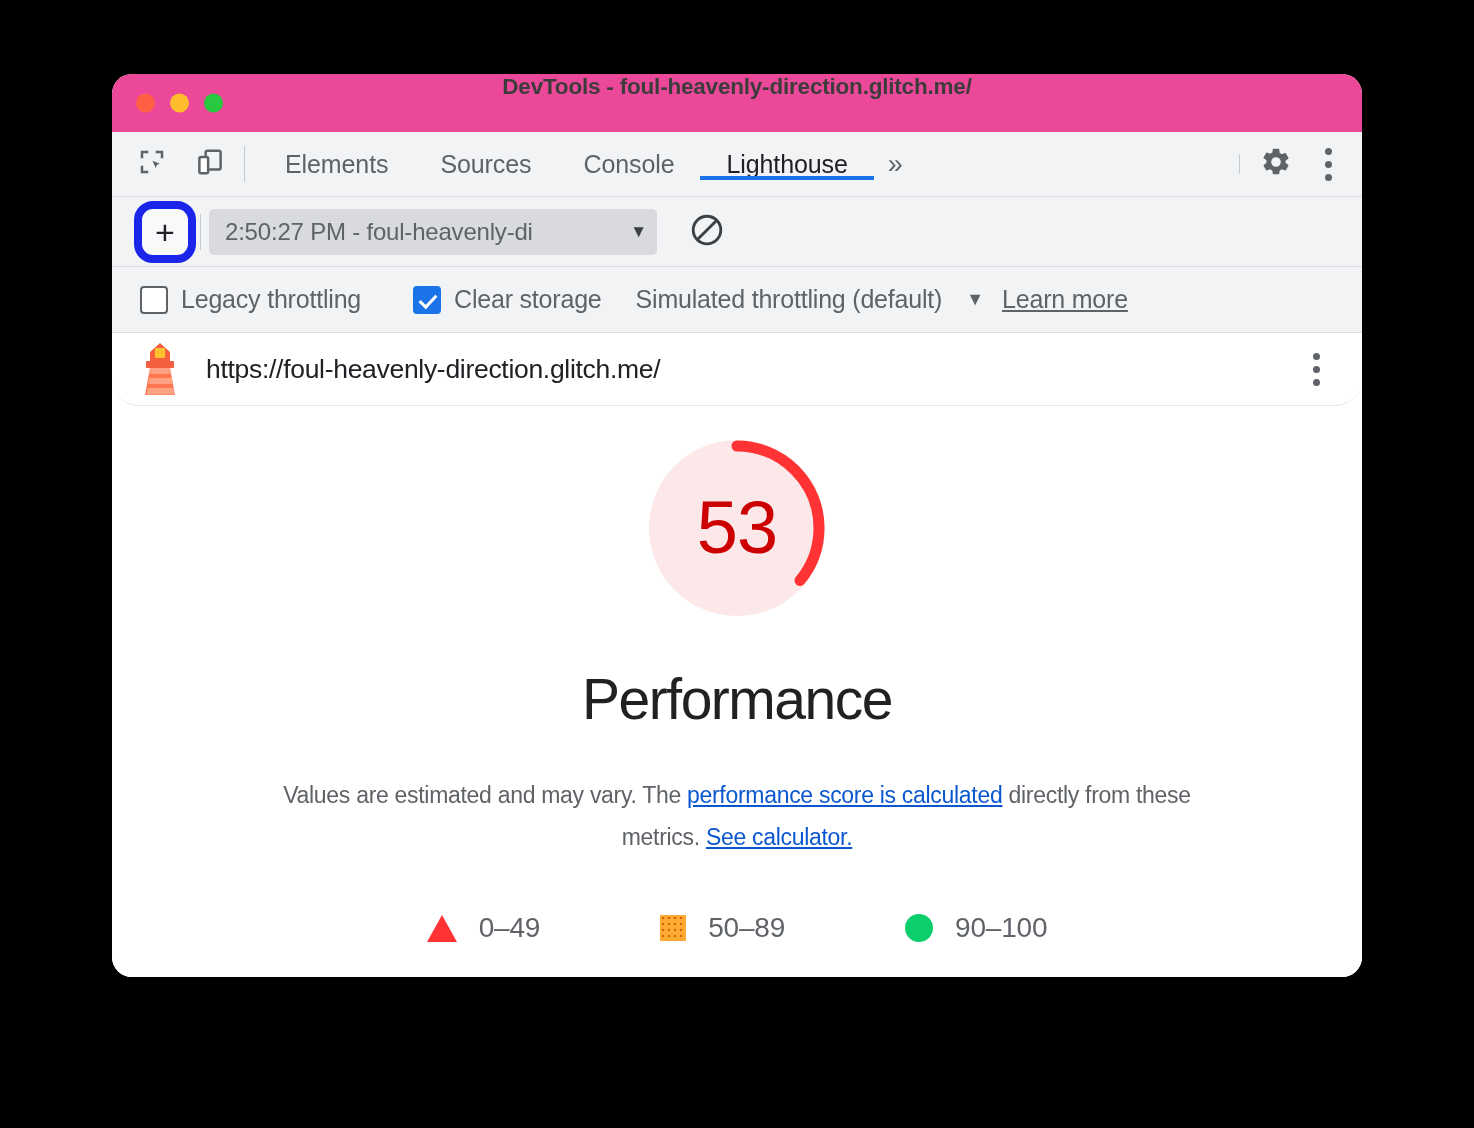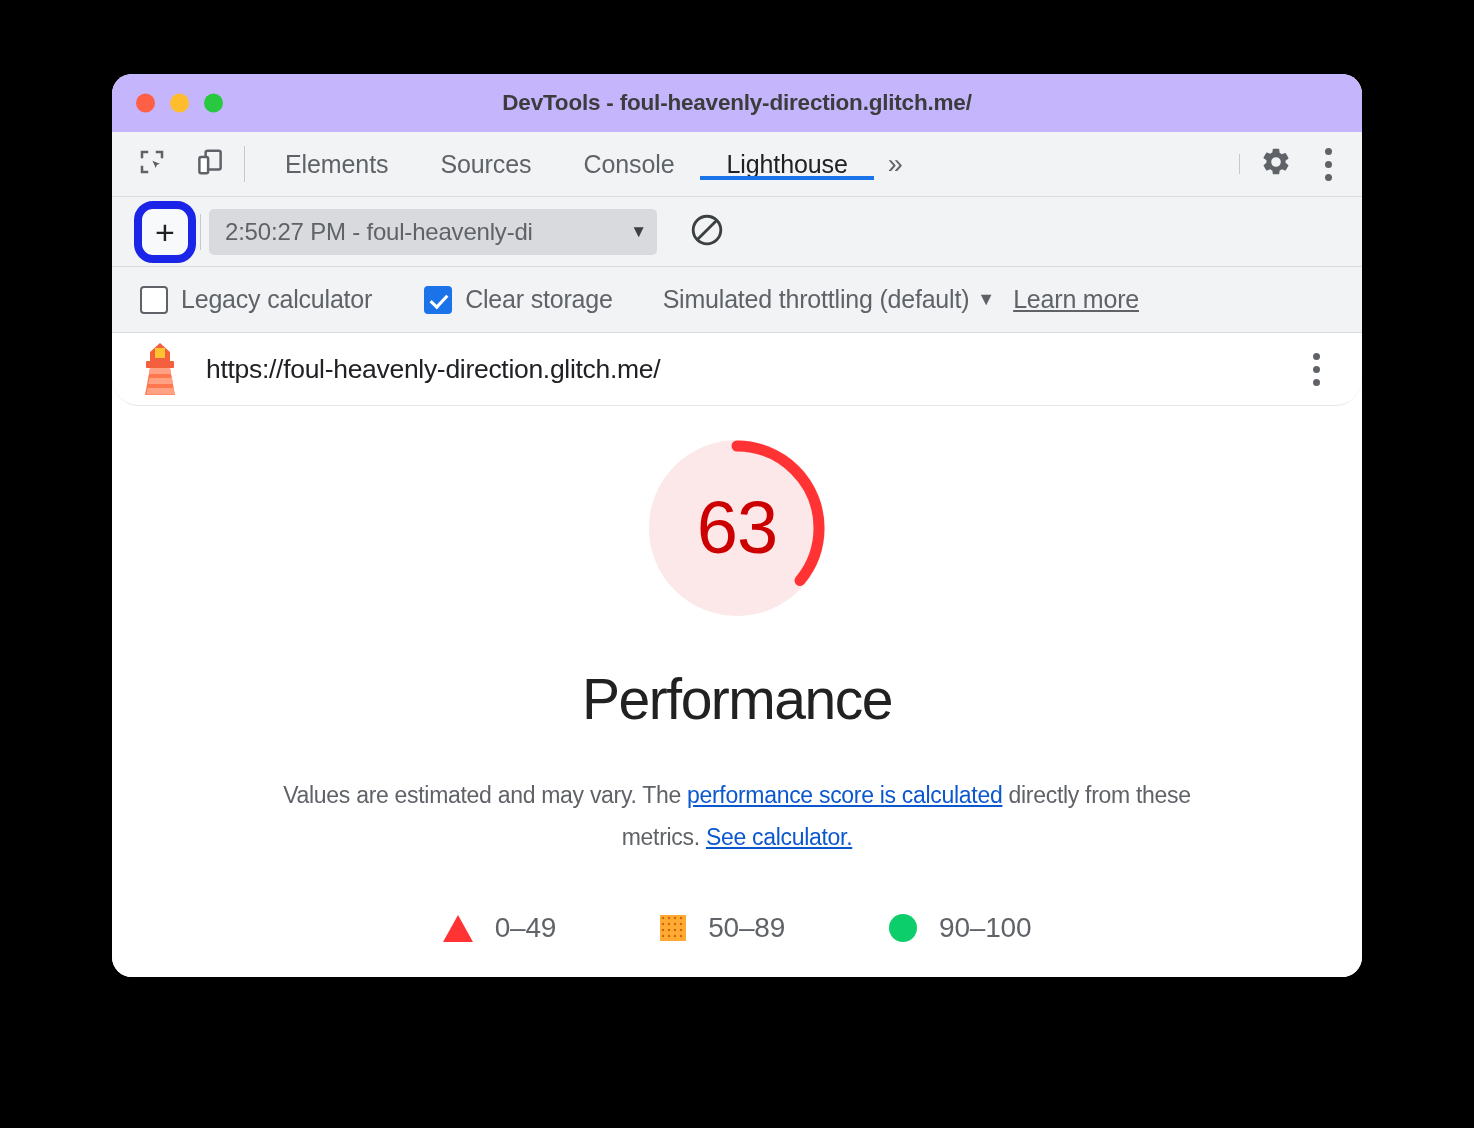--- a/index.html
+++ b/index.html
@@ -23,23 +23,22 @@
     width: 1250px; height: 903px;
     border-radius: 20px;
     background: #ffffff;
     overflow: hidden;
   }
 
   
   .titlebar {
     position: relative;
     height: 58px;
-    background: #c4b5fd;
-    display: flex;
-    align-items: center;
+    background: #ec4899;
+    display: flex;
     justify-content: center;
   }
   .traffic-lights {
     position: absolute;
     left: 24px; top: 50%;
     transform: translateY(-50%);
     display: flex;
     gap: 15px;
   }
   .light { width: 19px; height: 19px; border-radius: 50%; }
@@ -219,22 +218,22 @@
   }
   .opt-label {
     font-size: 25px;
     color: #5f6368;
     letter-spacing: -0.2px;
     white-space: nowrap;
   }
   .throttle-group {
     display: flex;
     align-items: center;
-    gap: 8px;
-    margin-left: 50px;
+    gap: 24px;
+    margin-left: 34px;
   }
   .throttle-arrow {
     font-size: 18px;
     color: #5f6368;
   }
   .learn-more {
     font-size: 25px;
     color: #5f6368;
     text-decoration: underline;
     margin-left: 18px;
@@ -312,21 +311,21 @@
   .desc a {
     color: #0b57d0;
     text-decoration: underline;
   }
   .desc a.blue2 { color: #0b57d0; }
 
   .legend {
     margin-top: 54px;
     display: flex;
     align-items: center;
-    gap: 0;
+    gap: 16px;
   }
   .legend-item {
     display: flex;
     align-items: center;
     gap: 22px;
   }
   .legend-item + .legend-item { margin-left: 104px; }
   .legend-label {
     font-size: 28px;
     color: #5f6368;
@@ -438,21 +437,21 @@
             <circle cx="12" cy="12" r="9.2" fill="none" stroke="#3c4043" stroke-width="1.9"></circle>
             <line x1="5.8" y1="18.2" x2="18.2" y2="5.8" stroke="#3c4043" stroke-width="1.9"></line>
           </svg>
         </span>
       </div>
     </div>
 
     <div class="optionsbar">
       <label class="checkline">
         <span class="cbox"></span>
-        <span class="opt-label">Legacy calculator</span>
+        <span class="opt-label">Legacy throttling</span>
       </label>
       <label class="checkline" style="margin-left:52px">
         <span class="cbox checked"></span>
         <span class="opt-label">Clear storage</span>
       </label>
       <div class="throttle-group">
         <span class="opt-label">Simulated throttling (default)</span>
         <span class="throttle-arrow">▼</span>
       </div>
       <a class="learn-more" href="#">Learn more</a>
@@ -479,21 +478,21 @@
       </div>
     </div>
 
     <div class="reportbody">
 
       <div class="gauge-wrap">
         <svg width="200" height="200" viewBox="0 0 200 200">
           <circle cx="100" cy="100" r="88" fill="#fce8e8"></circle>
           <circle id="gauge-arc" cx="100" cy="100" r="82" fill="none" stroke="#f33" stroke-width="11" stroke-linecap="round" transform="rotate(-90 100 100)" stroke-dasharray="185.47963026794136 515.221195188726"></circle>
         </svg>
-        <span class="gauge-score" style="color: rgb(204, 0, 0);">63</span>
+        <span class="gauge-score" style="color: rgb(204, 0, 0);">53</span>
       </div>
 
       <div class="category-title">Performance</div>
 
       <div class="desc">
         <span>Values are estimated and may vary. The </span><a href="#">performance score is calculated</a><span> directly from these metrics. </span><a href="#" class="blue2">See calculator.</a>
       </div>
 
       <div class="legend">
         <div class="legend-item">

